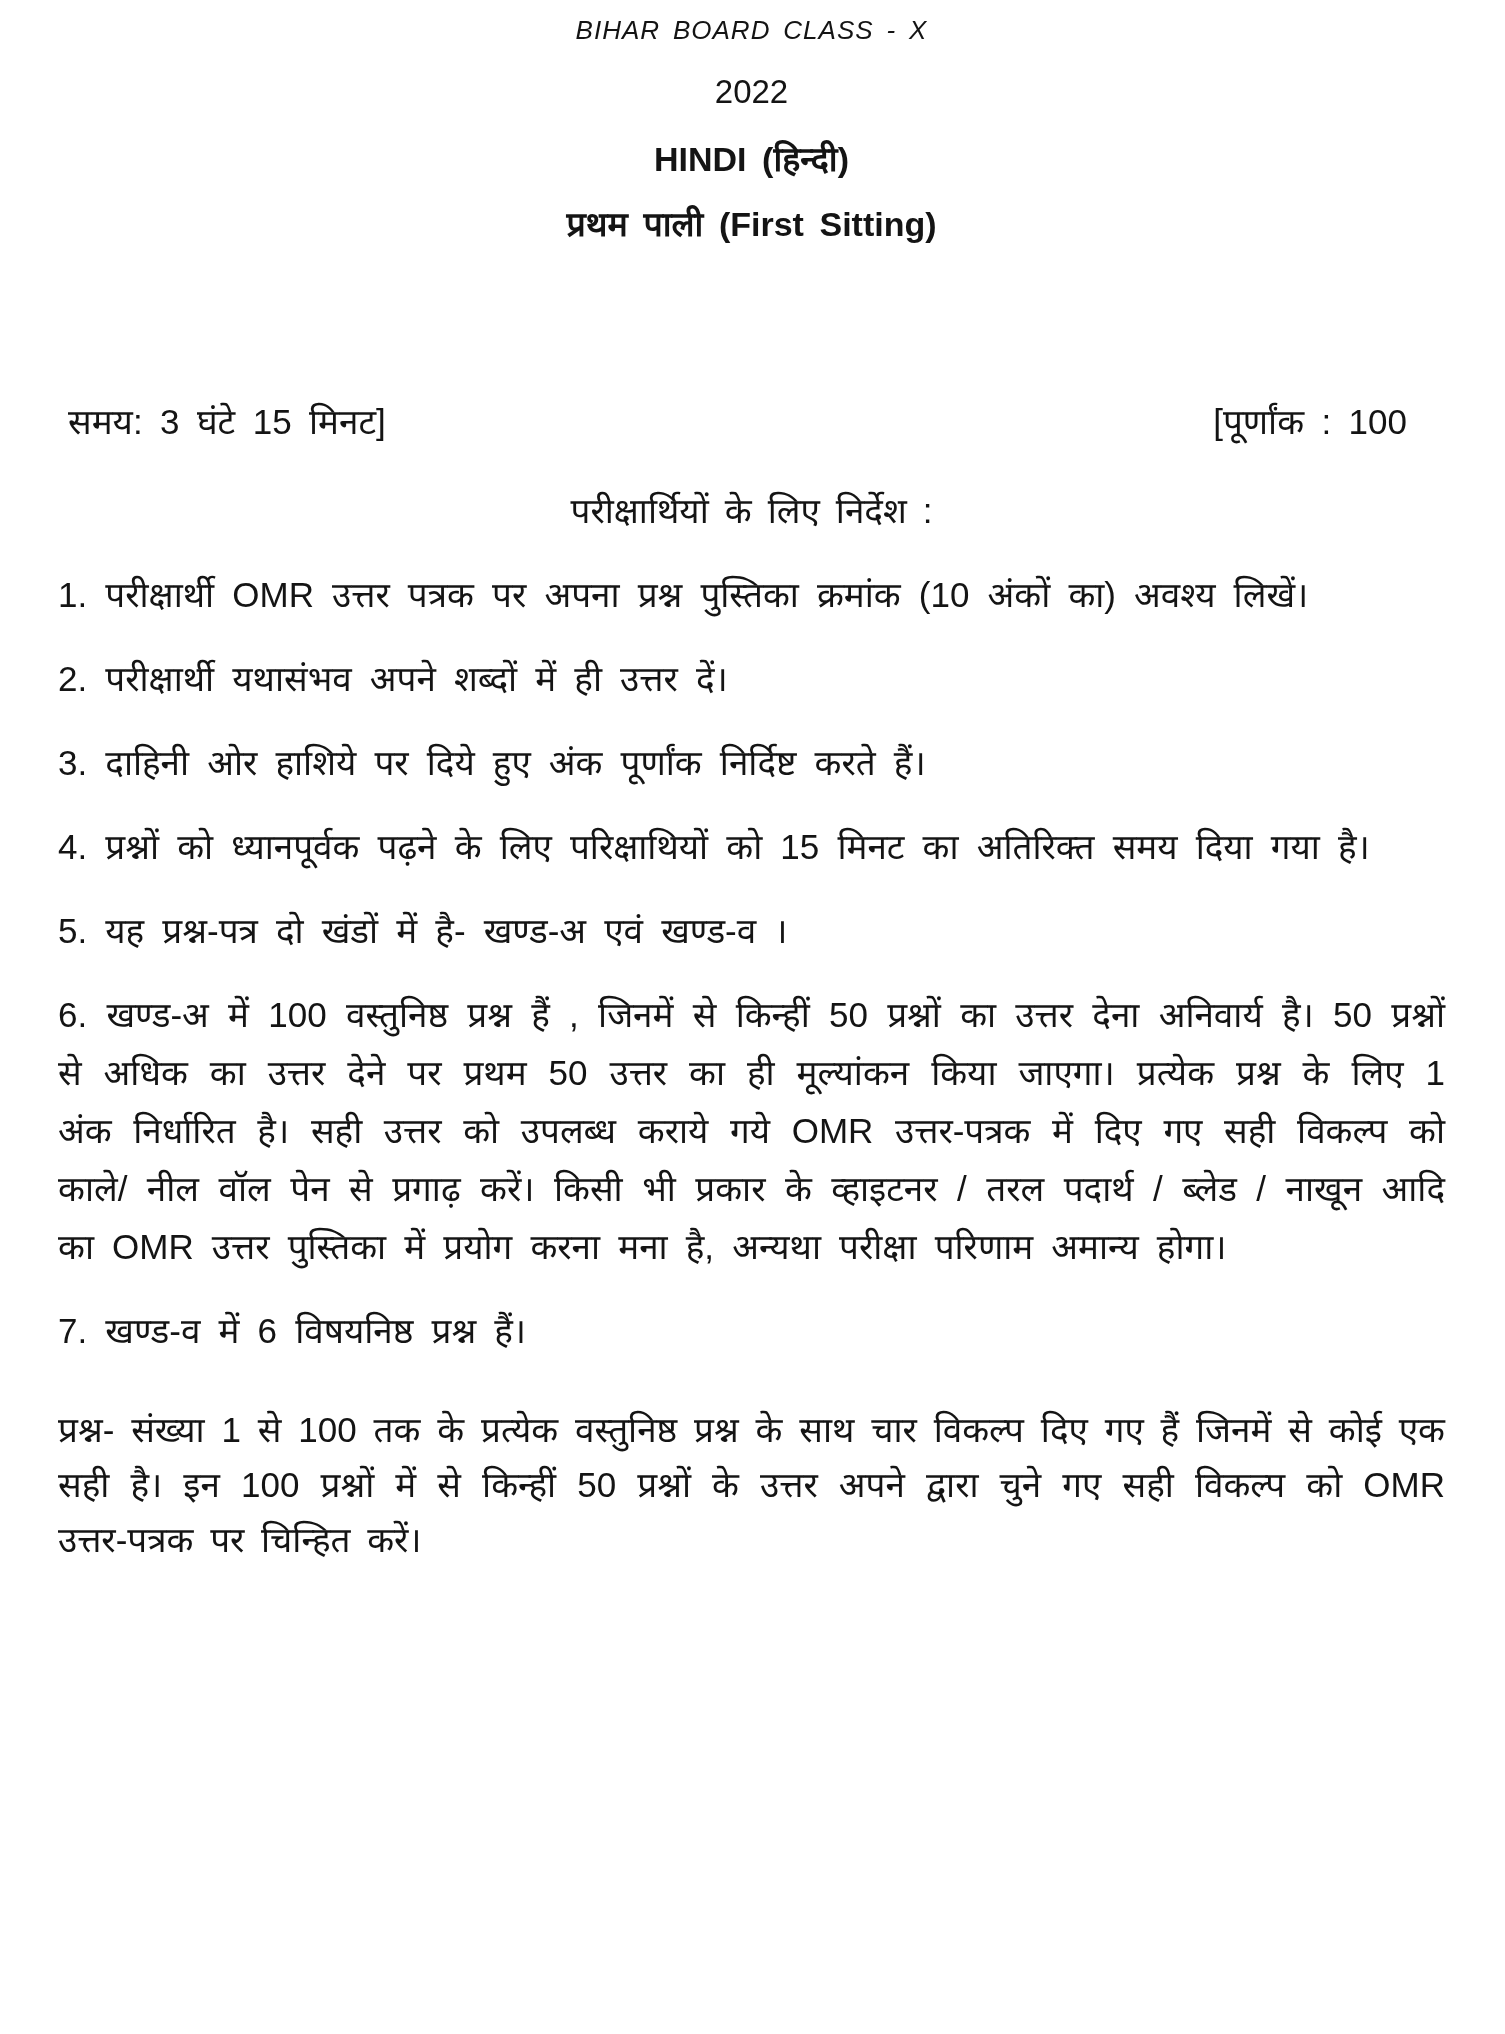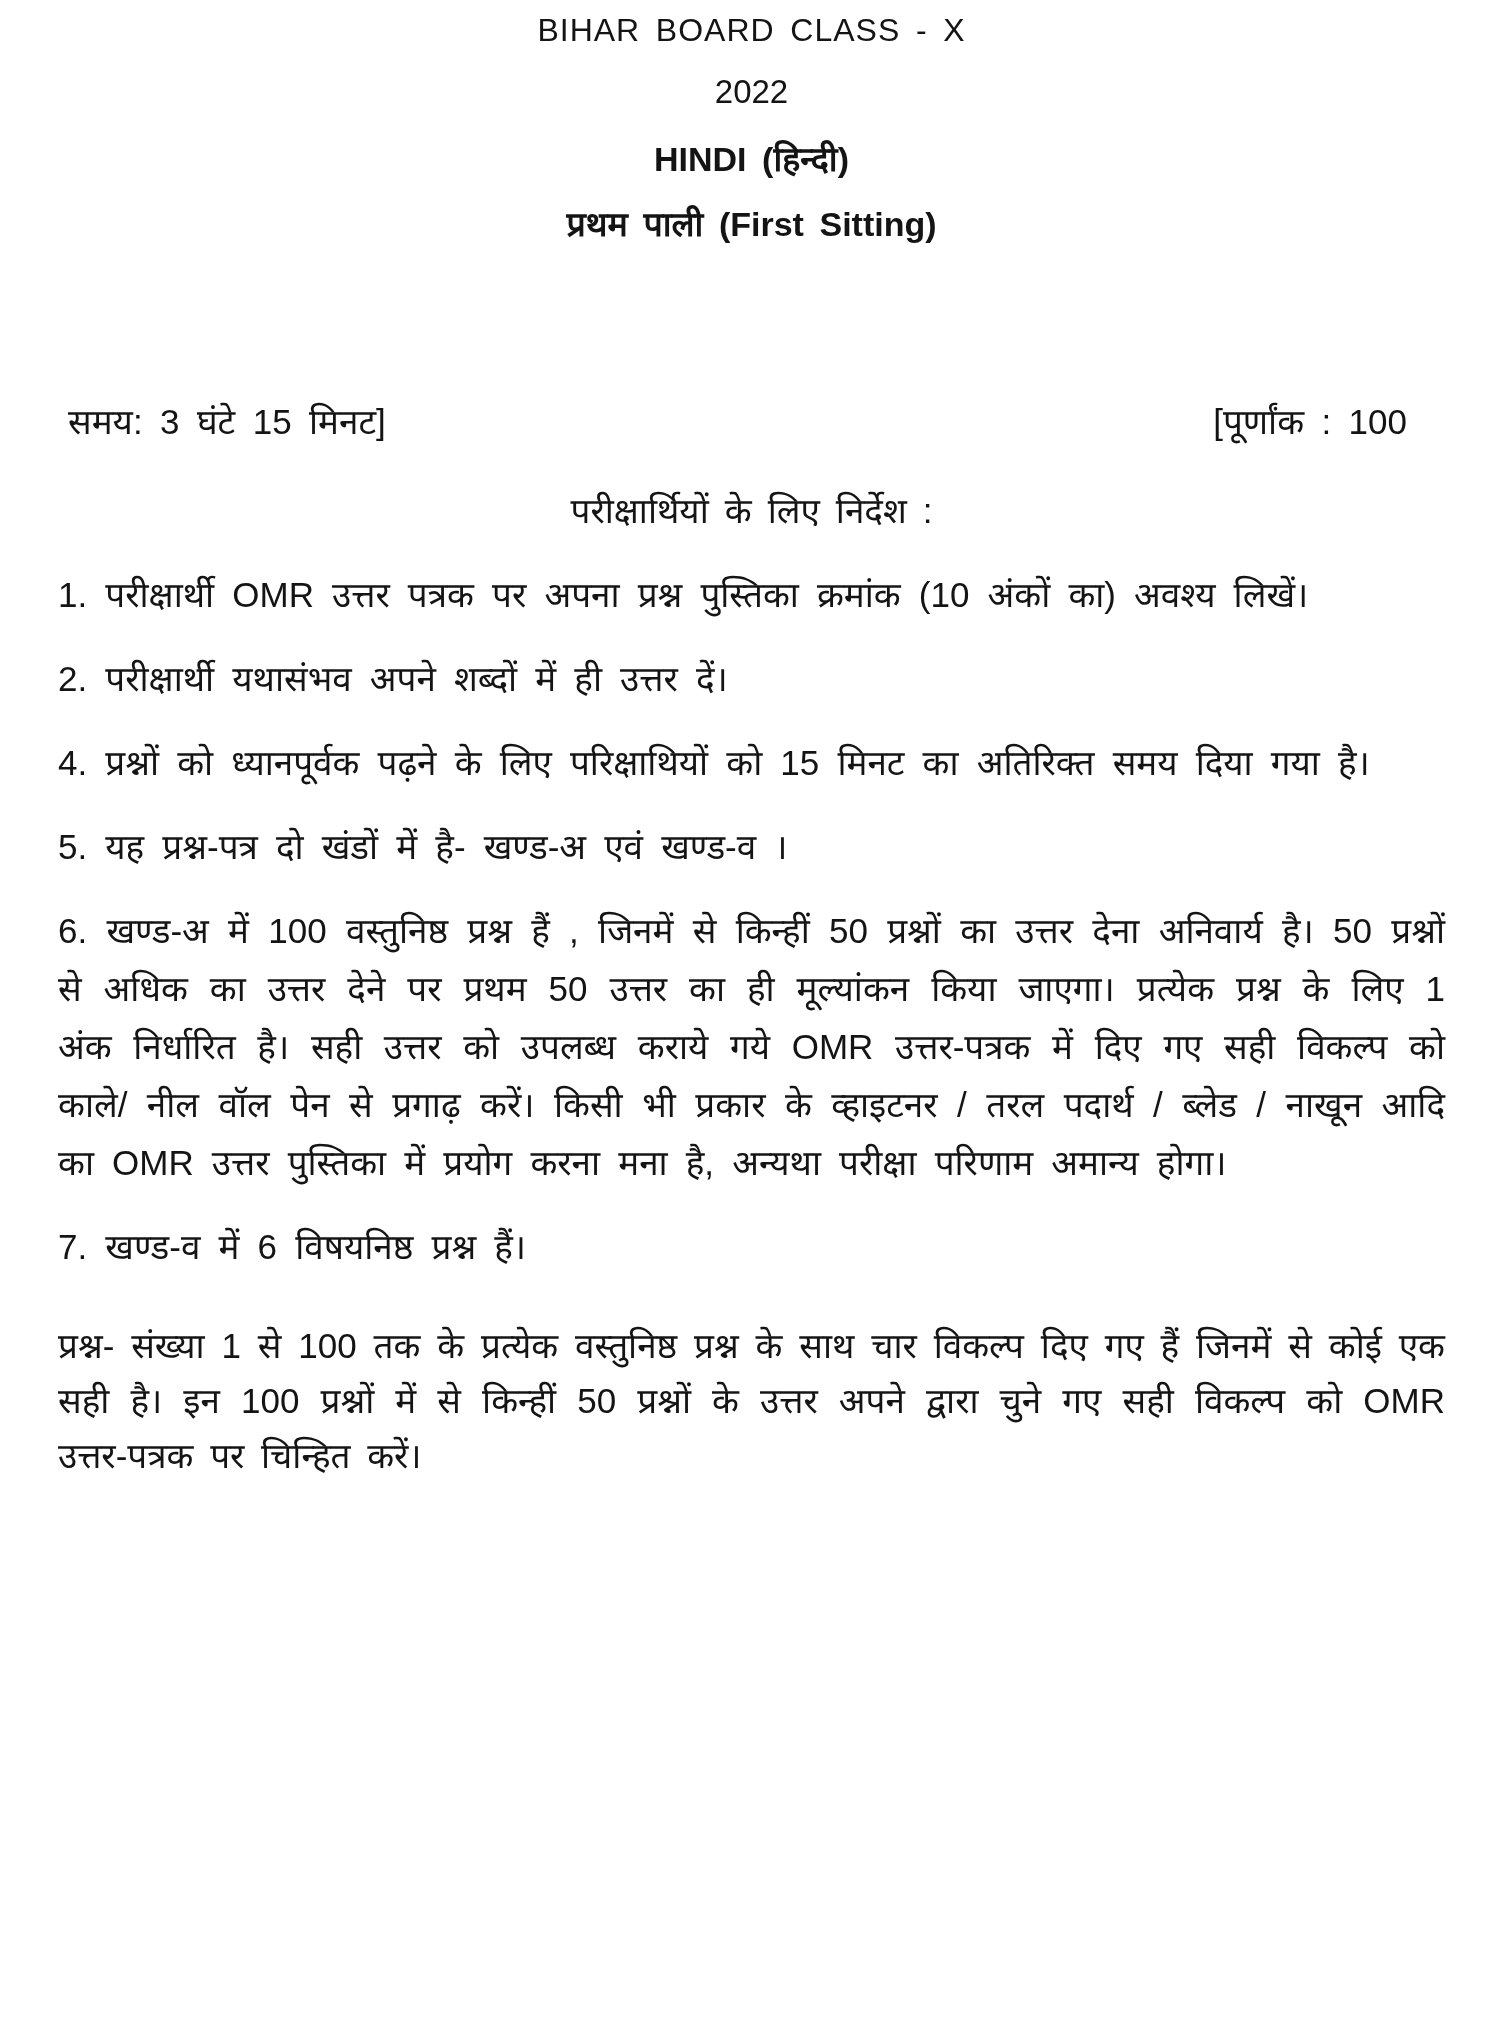--- a/index.html
+++ b/index.html
@@ -16,24 +16,25 @@
     color: #141414;
     font-family: "Liberation Sans", "DejaVu Sans", sans-serif;
     padding: 8px 60px 10px 58px;
     overflow: hidden;
   }
   .center-line {
     text-align: center;
     word-spacing: 0.18em;
   }
   .doc-title {
-    font-size: 32px;
+    font-size: 26px;
     line-height: 44px;
     letter-spacing: 1px;
     font-weight: 400;
+    font-style: italic;
   }
   .doc-year {
     font-size: 33px;
     line-height: 44px;
     margin-top: 18px;
     font-weight: 400;
   }
   .doc-subject {
     font-size: 34px;
     line-height: 46px;
@@ -104,20 +105,21 @@
   <div class="time-row">
     <span>समय: 3 घंटे 15 मिनट]</span>
     <span>[पूर्णांक : 100</span>
   </div>
 
   <div class="center-line instructions-heading">परीक्षार्थियों के लिए निर्देश :</div>
 
   <div class="instructions-list">
     <p class="instruction-item">1. परीक्षार्थी OMR उत्तर पत्रक पर अपना प्रश्न पुस्तिका क्रमांक (10 अंकों का) अवश्य लिखें।</p>
     <p class="instruction-item">2. परीक्षार्थी यथासंभव अपने शब्दों में ही उत्तर दें।</p>
+    <p class="instruction-item">3. दाहिनी ओर हाशिये पर दिये हुए अंक पूर्णांक निर्दिष्ट करते हैं।</p>
     <p class="instruction-item">4. प्रश्नों को ध्यानपूर्वक पढ़ने के लिए परिक्षाथियों को 15 मिनट का अतिरिक्त समय दिया गया है।</p>
     <p class="instruction-item">5. यह प्रश्न-पत्र दो खंडों में है- खण्ड-अ एवं खण्ड-व ।</p>
     <p class="instruction-item">6. खण्ड-अ में 100 वस्तुनिष्ठ प्रश्न हैं , जिनमें से किन्हीं 50 प्रश्नों का उत्तर देना अनिवार्य है। 50 प्रश्नों से अधिक का उत्तर देने पर प्रथम 50 उत्तर का ही मूल्यांकन किया जाएगा। प्रत्येक प्रश्न के लिए 1 अंक निर्धारित है। सही उत्तर को उपलब्ध कराये गये OMR उत्तर-पत्रक में दिए गए सही विकल्प को काले/ नील वॉल पेन से प्रगाढ़ करें। किसी भी प्रकार के व्हाइटनर / तरल पदार्थ / ब्लेड / नाखून आदि का OMR उत्तर पुस्तिका में प्रयोग करना मना है, अन्यथा परीक्षा परिणाम अमान्य होगा।</p>
     <p class="instruction-item">7. खण्ड-व में 6 विषयनिष्ठ प्रश्न हैं।</p>
   </div>
 
 
   <p class="section-intro">प्रश्न- संख्या 1 से 100 तक के प्रत्येक वस्तुनिष्ठ प्रश्न के साथ चार विकल्प दिए गए हैं जिनमें से कोई एक सही है। इन 100 प्रश्नों में से किन्हीं 50 प्रश्नों के उत्तर अपने द्वारा चुने गए सही विकल्प को OMR उत्तर-पत्रक पर चिन्हित करें।</p>
 
 </div>

